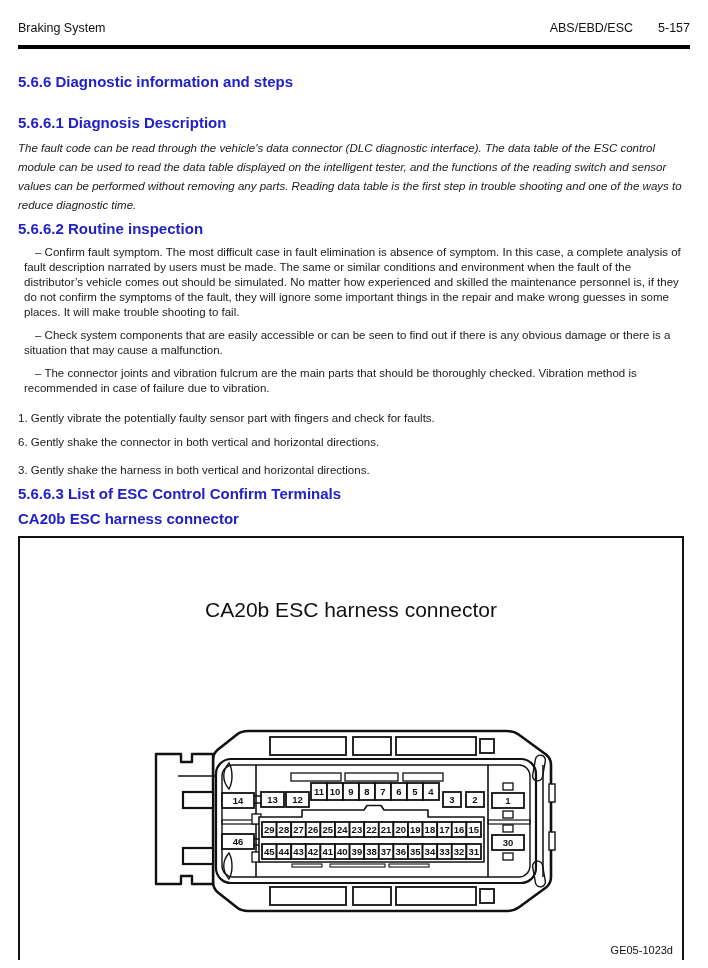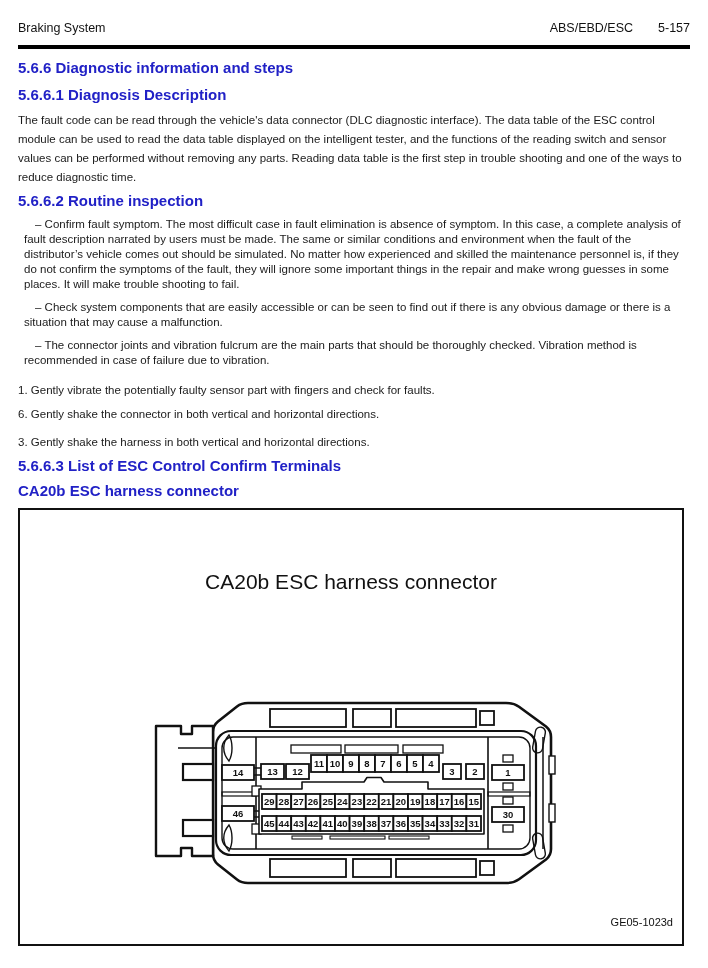--- a/index.html
+++ b/index.html
@@ -32,28 +32,29 @@
     height: 3.5px;
     background: #000;
     margin-top: 9px;
   }
   h2.blue-h {
     color: var(--heading-blue);
     font-size: 15px;
     font-weight: bold;
     line-height: 17px;
   }
-  .h-mt10 { margin-top: 10px; }
+  .h-mt10 { margin-top: 24px; }
   .h-mt5  { margin-top: 5px; }
   .h-mt7  { margin-top: 7px; }
   .h-mt8  { margin-top: 8px; }
   p.body-text {
     font-size: 11.5px;
     line-height: 19px;
     margin-top: 8px;
+    font-style: italic;
   }
   p.routine-item {
     font-size: 11.5px;
     line-height: 15px;
     margin: 8px 0 0 6px;
     text-indent: 11px;
   }
   p.step {
     font-size: 11.5px;
     line-height: 15px;

